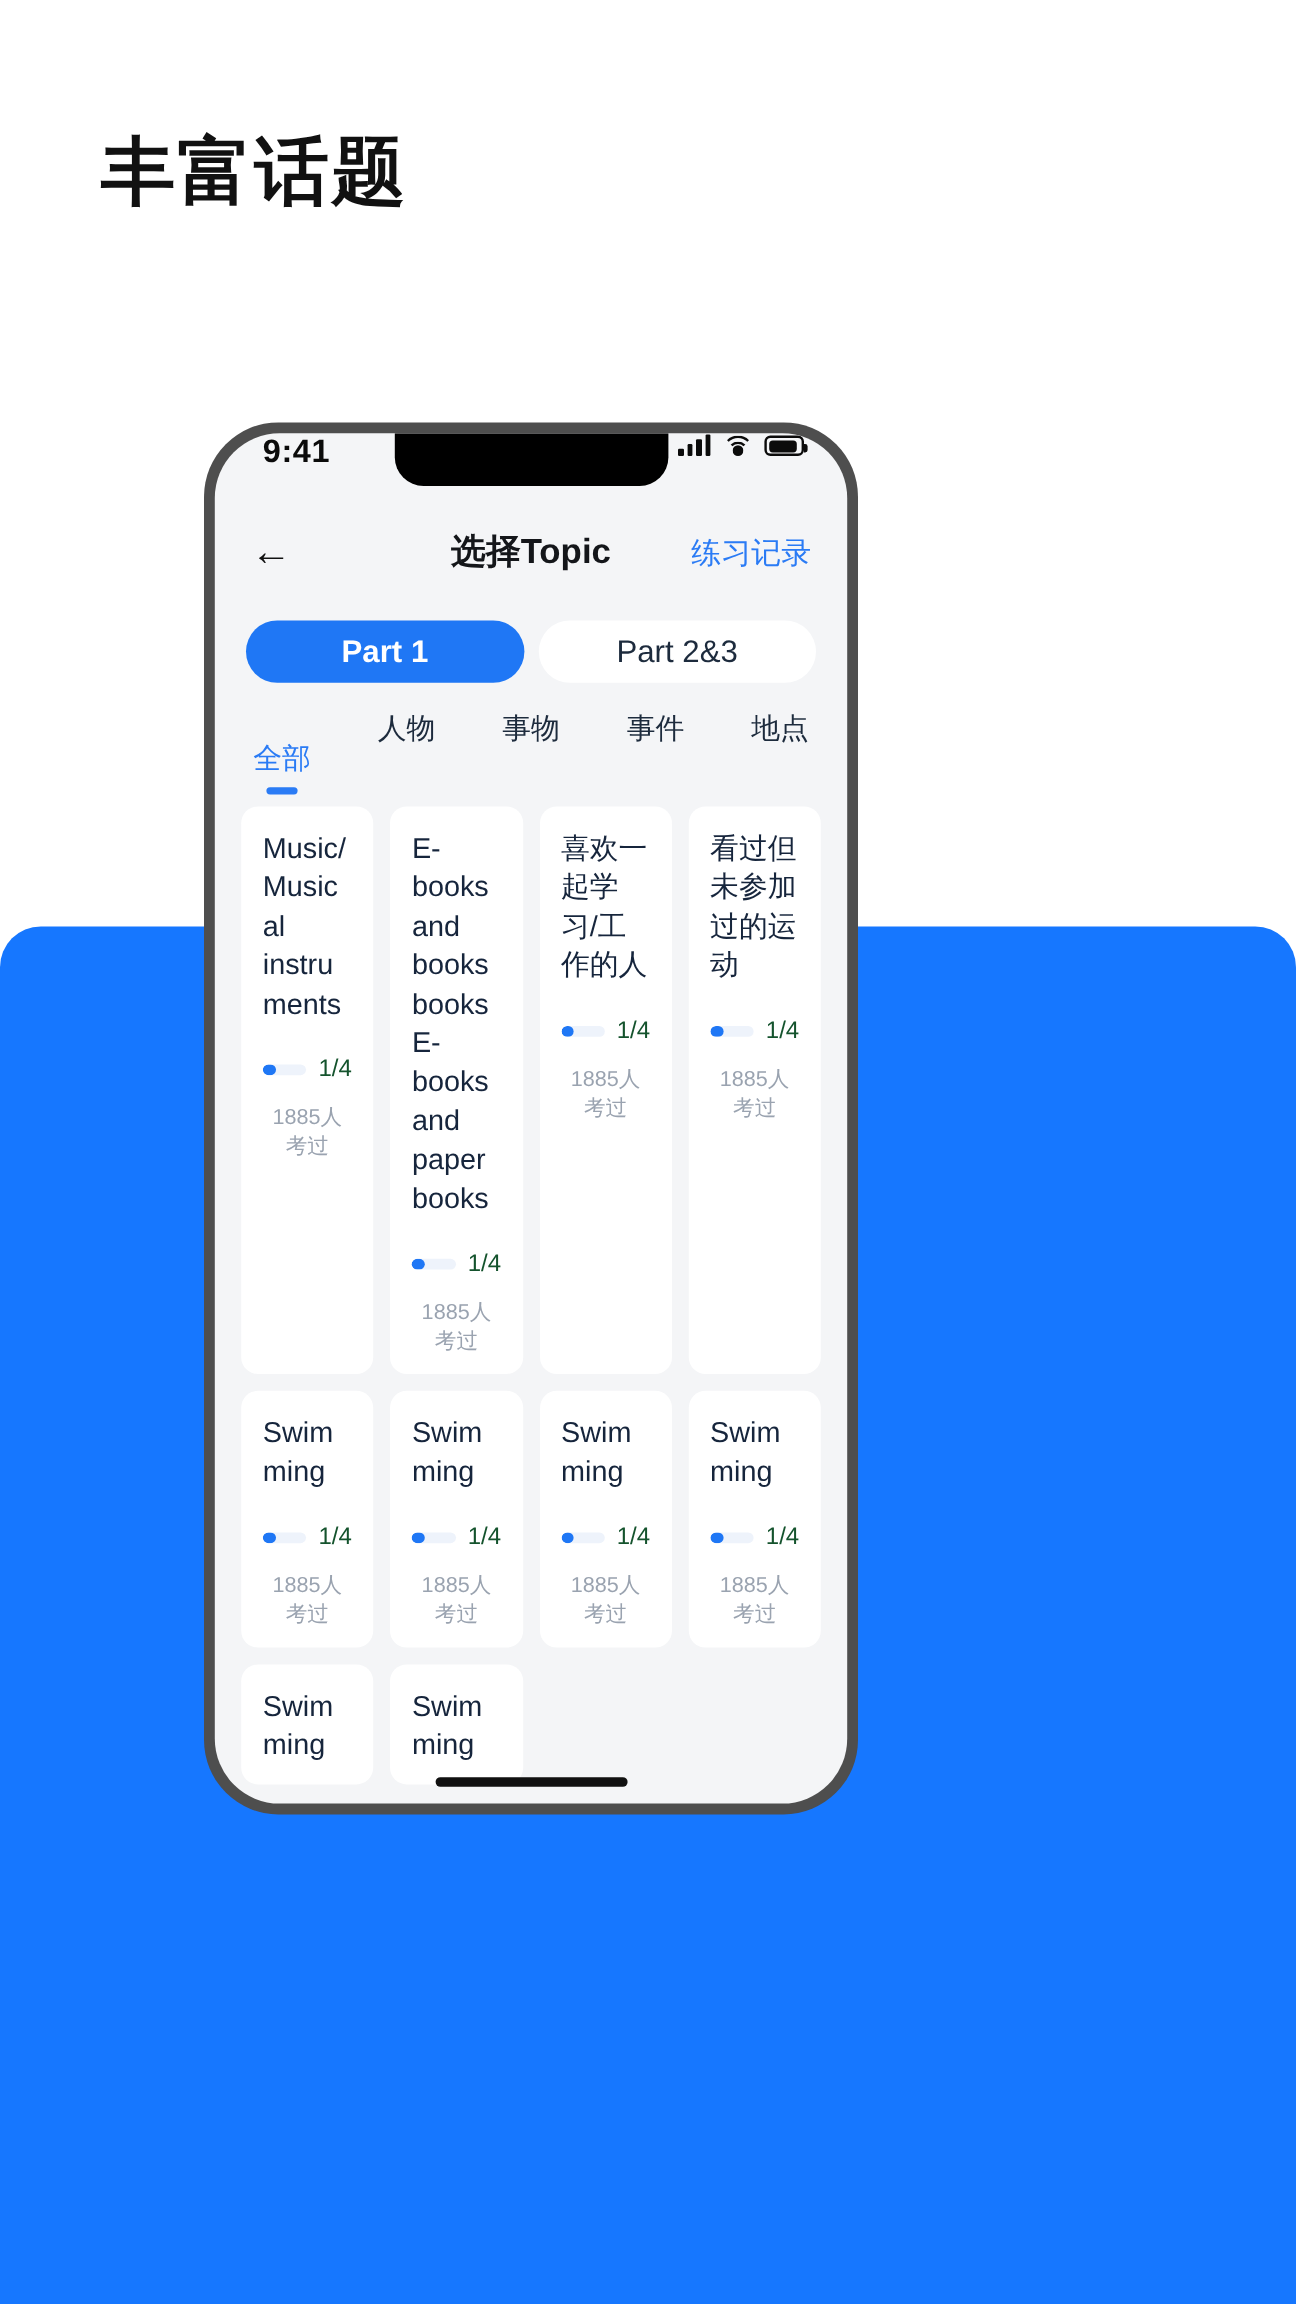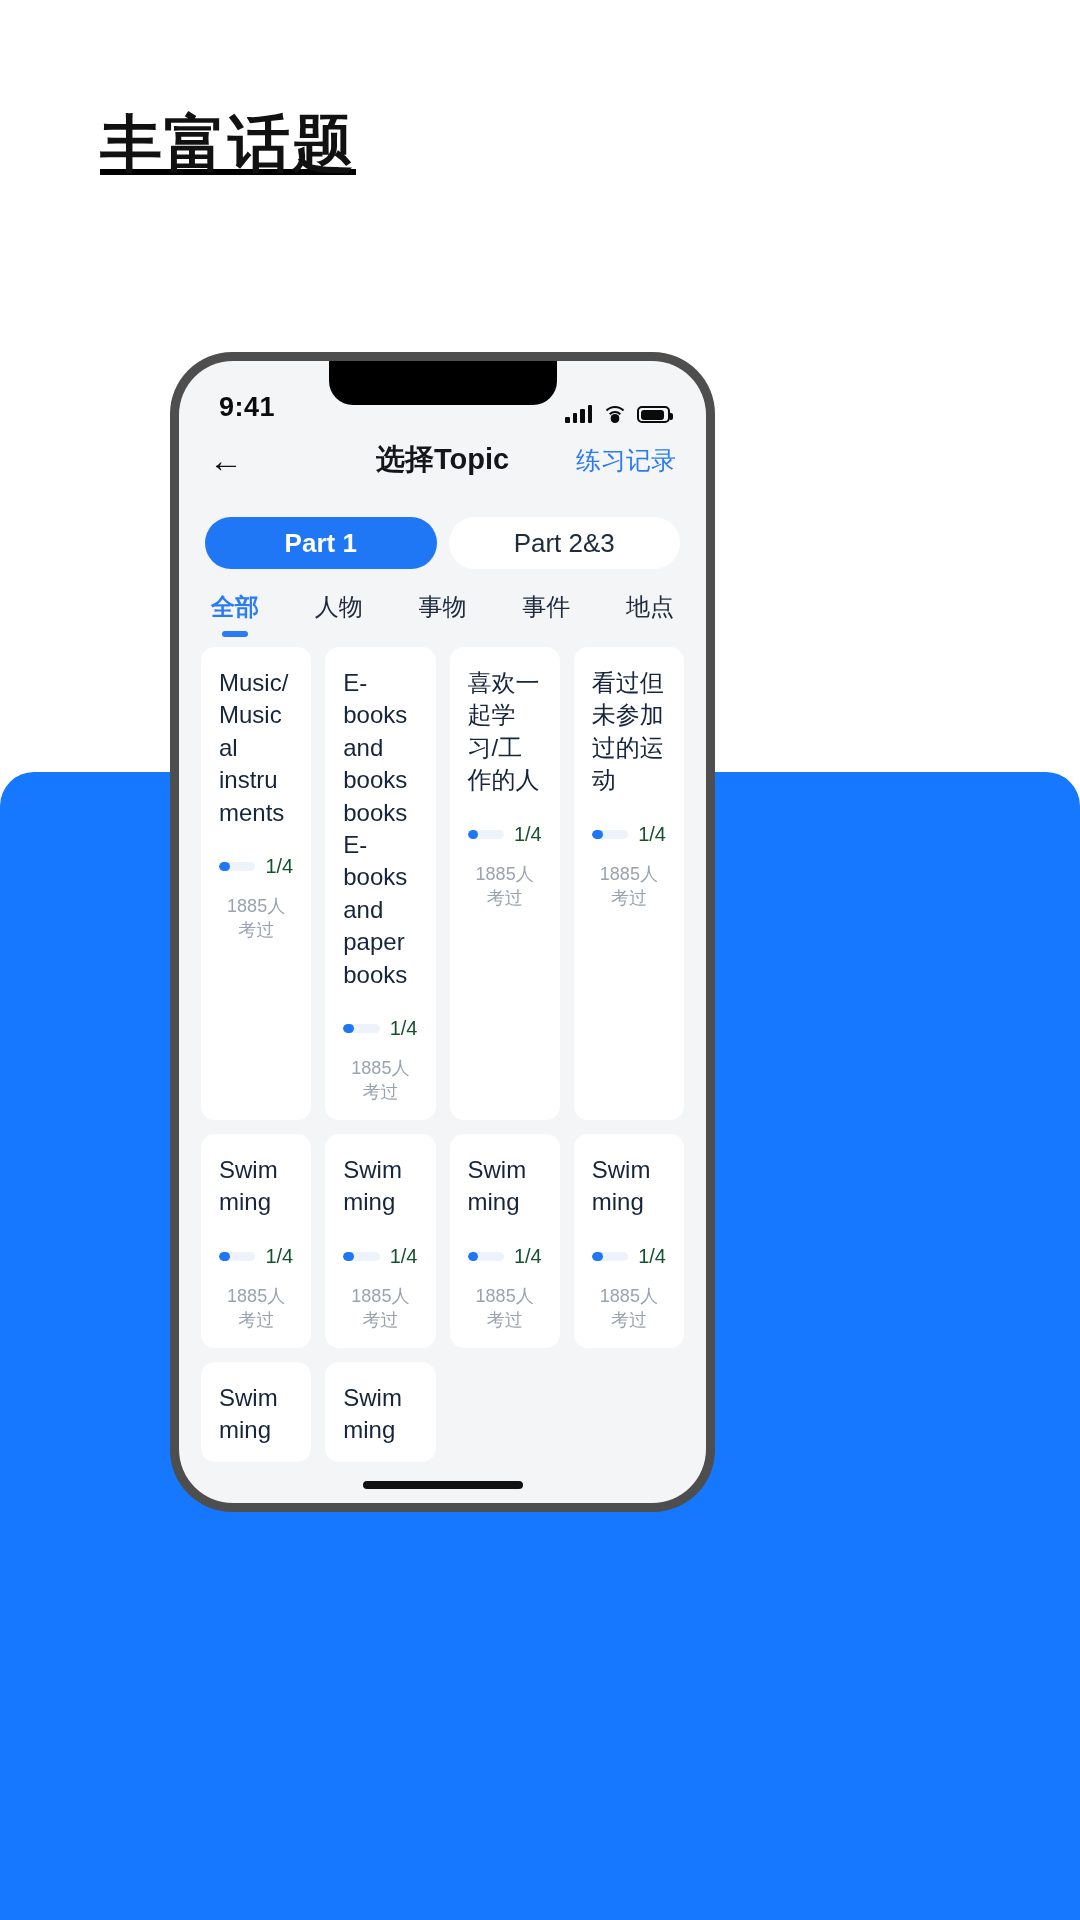--- a/index.html
+++ b/index.html
@@ -11,21 +11,21 @@
     position:relative;
   }
   
   #blue-panel{
     position:absolute;left:0;top:772px;width:1080px;height:1148px;
     background:#1677ff;
     border-top-left-radius:34px;border-top-right-radius:34px;
   }
   
   #promo{
-    position:absolute;left:100px;top:108px;width:920px;text-decoration:underline;
+    position:absolute;left:84px;top:108px;width:920px;
   }
   #promo-title{
     font-size:62px;font-weight:bold;color:#111111;letter-spacing:2px;
     line-height:1.15;margin:0;
   }
   #promo-sub{
     margin:26px 0 0 0;font-size:37px;color:#1a1a1a;font-weight:400;
     letter-spacing:0.5px;line-height:1.3;
   }
   
@@ -45,21 +45,21 @@
     position:relative;
   }
   
   #notch{
     position:absolute;left:50%;transform:translateX(-50%);top:0;
     width:228px;height:44px;background:#000;
     border-bottom-left-radius:24px;border-bottom-right-radius:24px;
   }
   
   #status-bar{
-    position:relative;height:62px;display:flex;align-items:flex-end;
+    position:relative;height:62px;display:flex;align-items:flex-start;
     justify-content:space-between;padding:0 36px 0 40px;box-sizing:border-box;
   }
   #status-time{font-size:27px;font-weight:600;color:#0b0b0b;letter-spacing:0.5px;}
   #status-icons{display:flex;align-items:flex-end;gap:11px;}
   .sig-bars{display:flex;align-items:flex-end;gap:3px;height:19px;}
   .sig-bars i{display:block;width:4.5px;background:#0b0b0b;border-radius:1px;}
   .sig-bars i:nth-child(1){height:6px}
   .sig-bars i:nth-child(2){height:10px}
   .sig-bars i:nth-child(3){height:14px}
   .sig-bars i:nth-child(4){height:18px}
@@ -103,21 +103,21 @@
   .seg.active{background:#1f77f5;color:#ffffff;}
   .seg.inactive{background:#ffffff;color:#1d2b3d;font-weight:500;}
   
   #cats{
     display:flex;justify-content:space-between;padding:22px 32px 0 32px;
   }
   .cat{
     font-size:24px;color:#1d2b3d;position:relative;padding-bottom:14px;
     text-align:center;
   }
-  .cat.active{color:#2a7bf5;font-weight:700;}
+  .cat.active{color:#2a7bf5;font-weight:400;margin-top:25px;}
   .cat.active::after{
     content:"";position:absolute;left:50%;transform:translateX(-50%);
     bottom:0;width:26px;height:6px;border-radius:3px;background:#2a7bf5;
   }
   
   #grid{
     padding:10px 22px 0 22px;display:grid;grid-template-columns:1fr 1fr 1fr 1fr;
     gap:14px;
   }
   .card{

